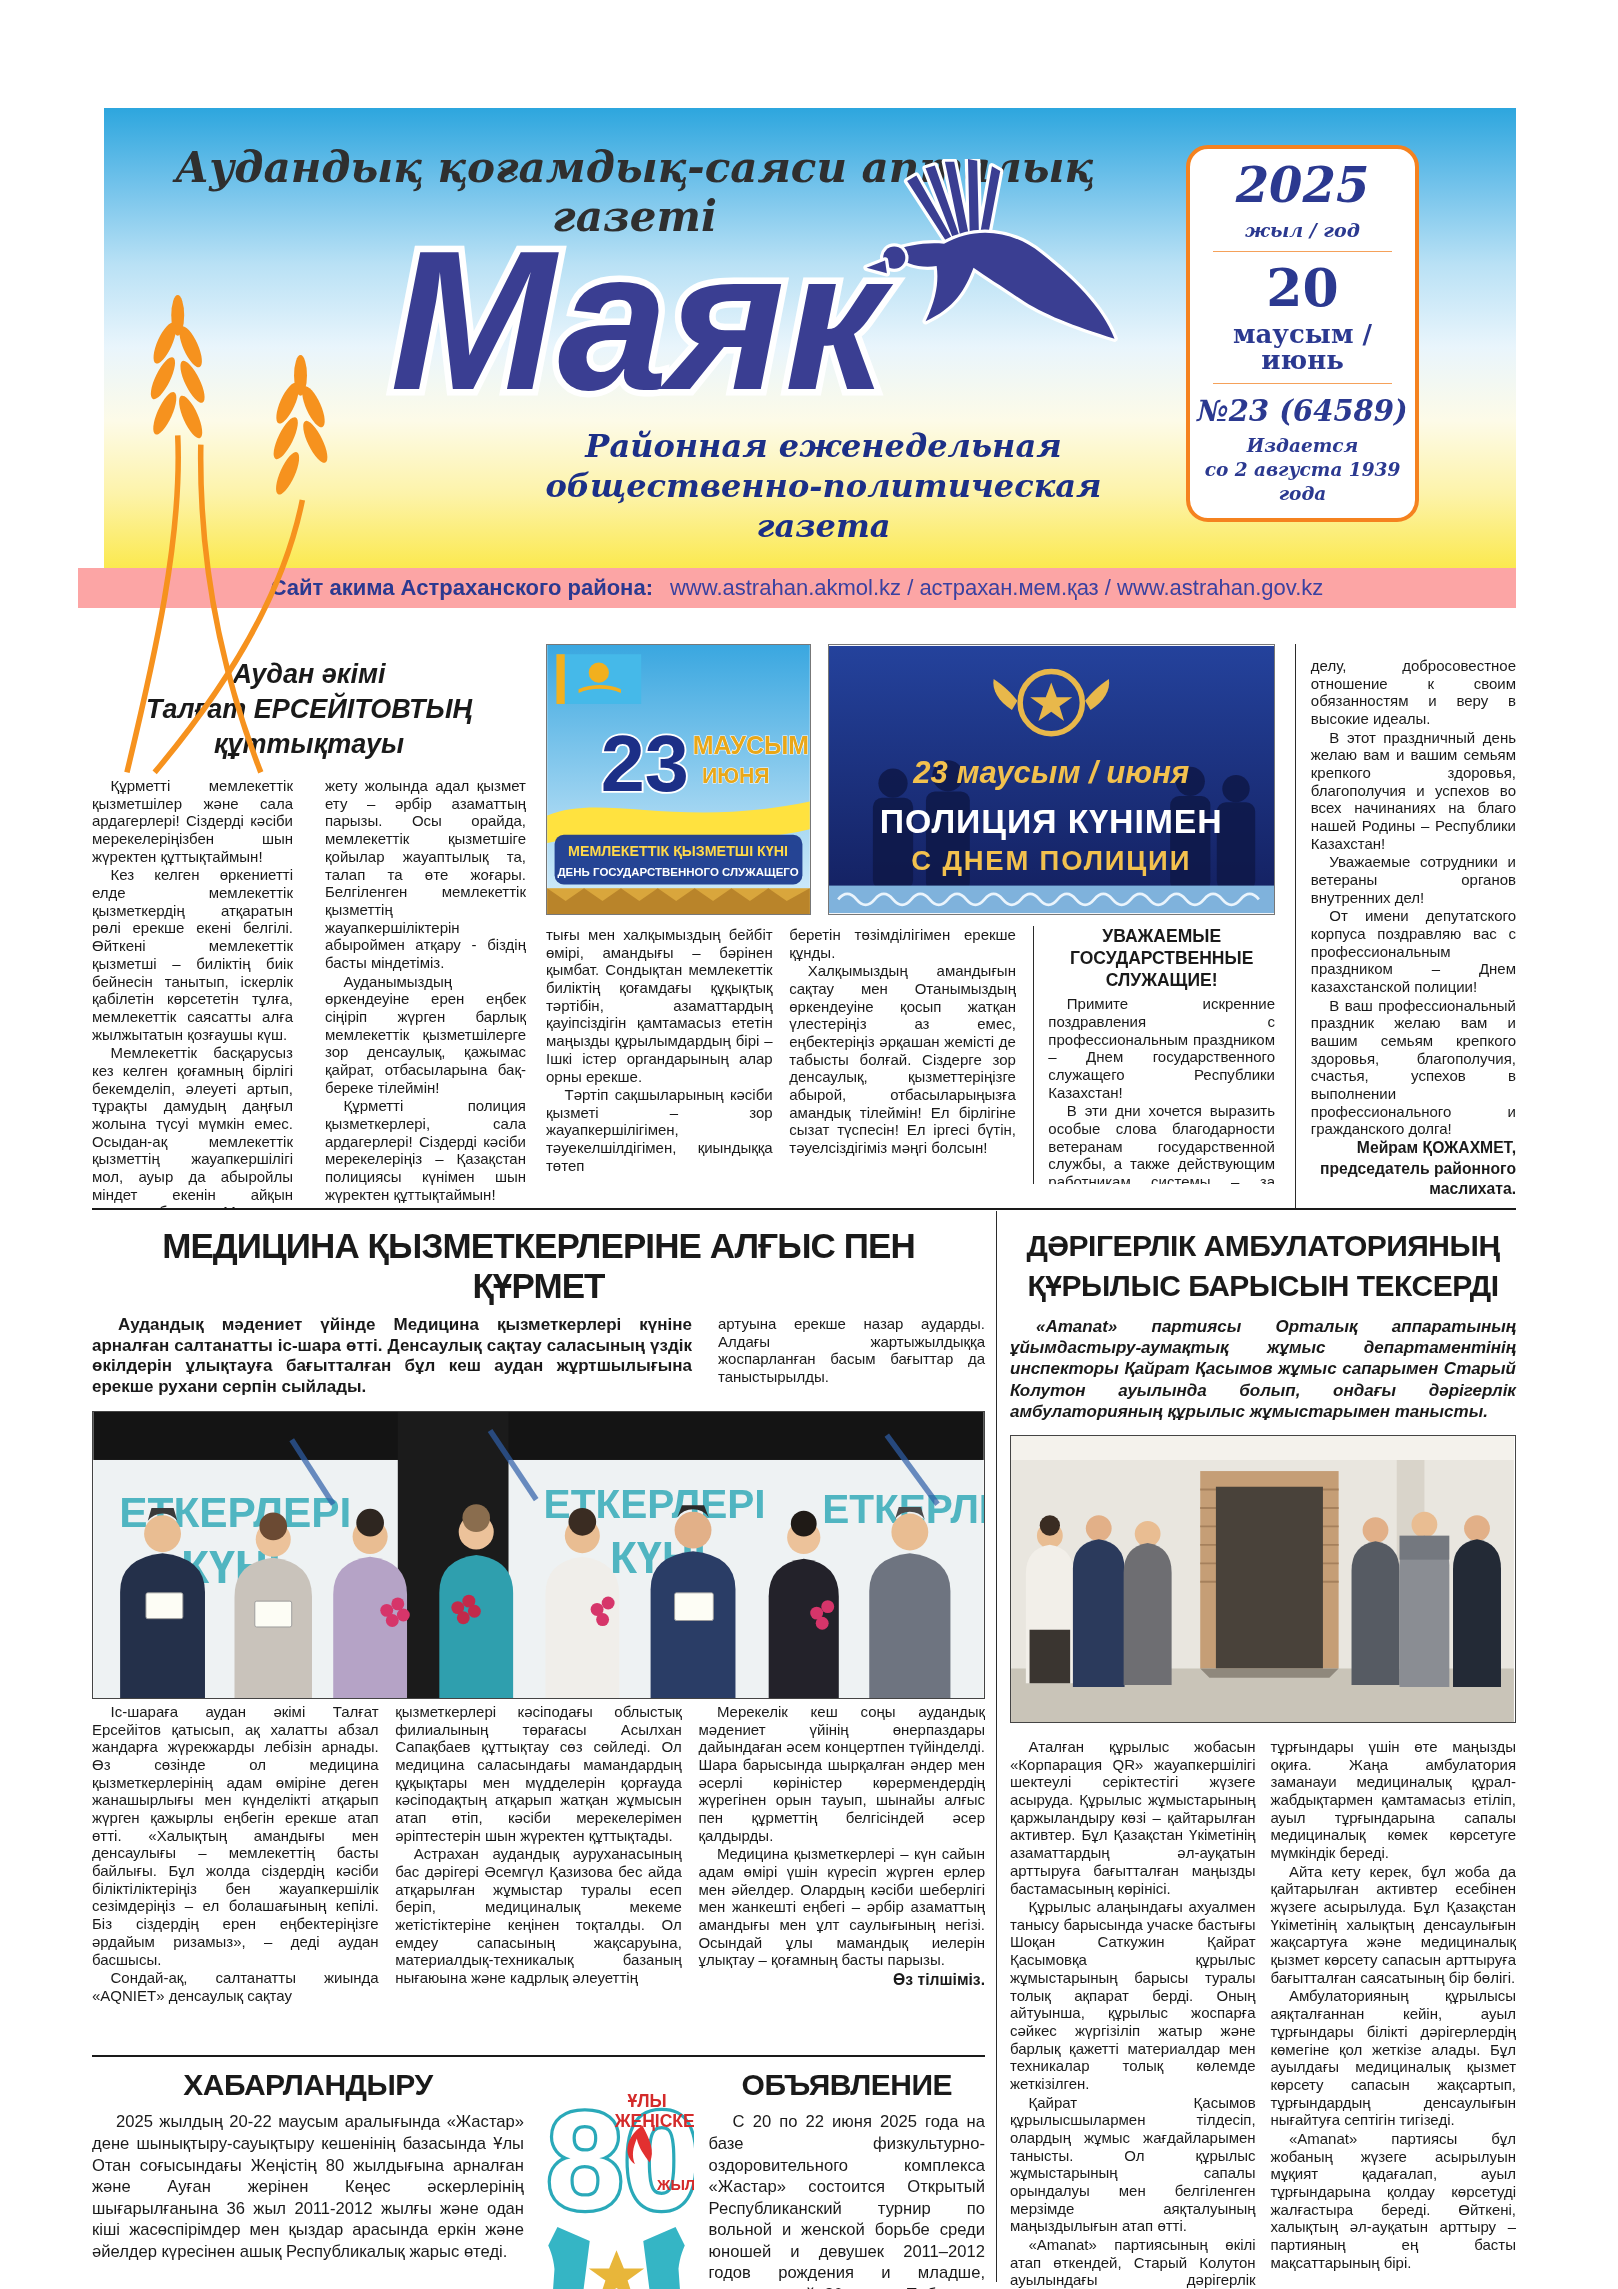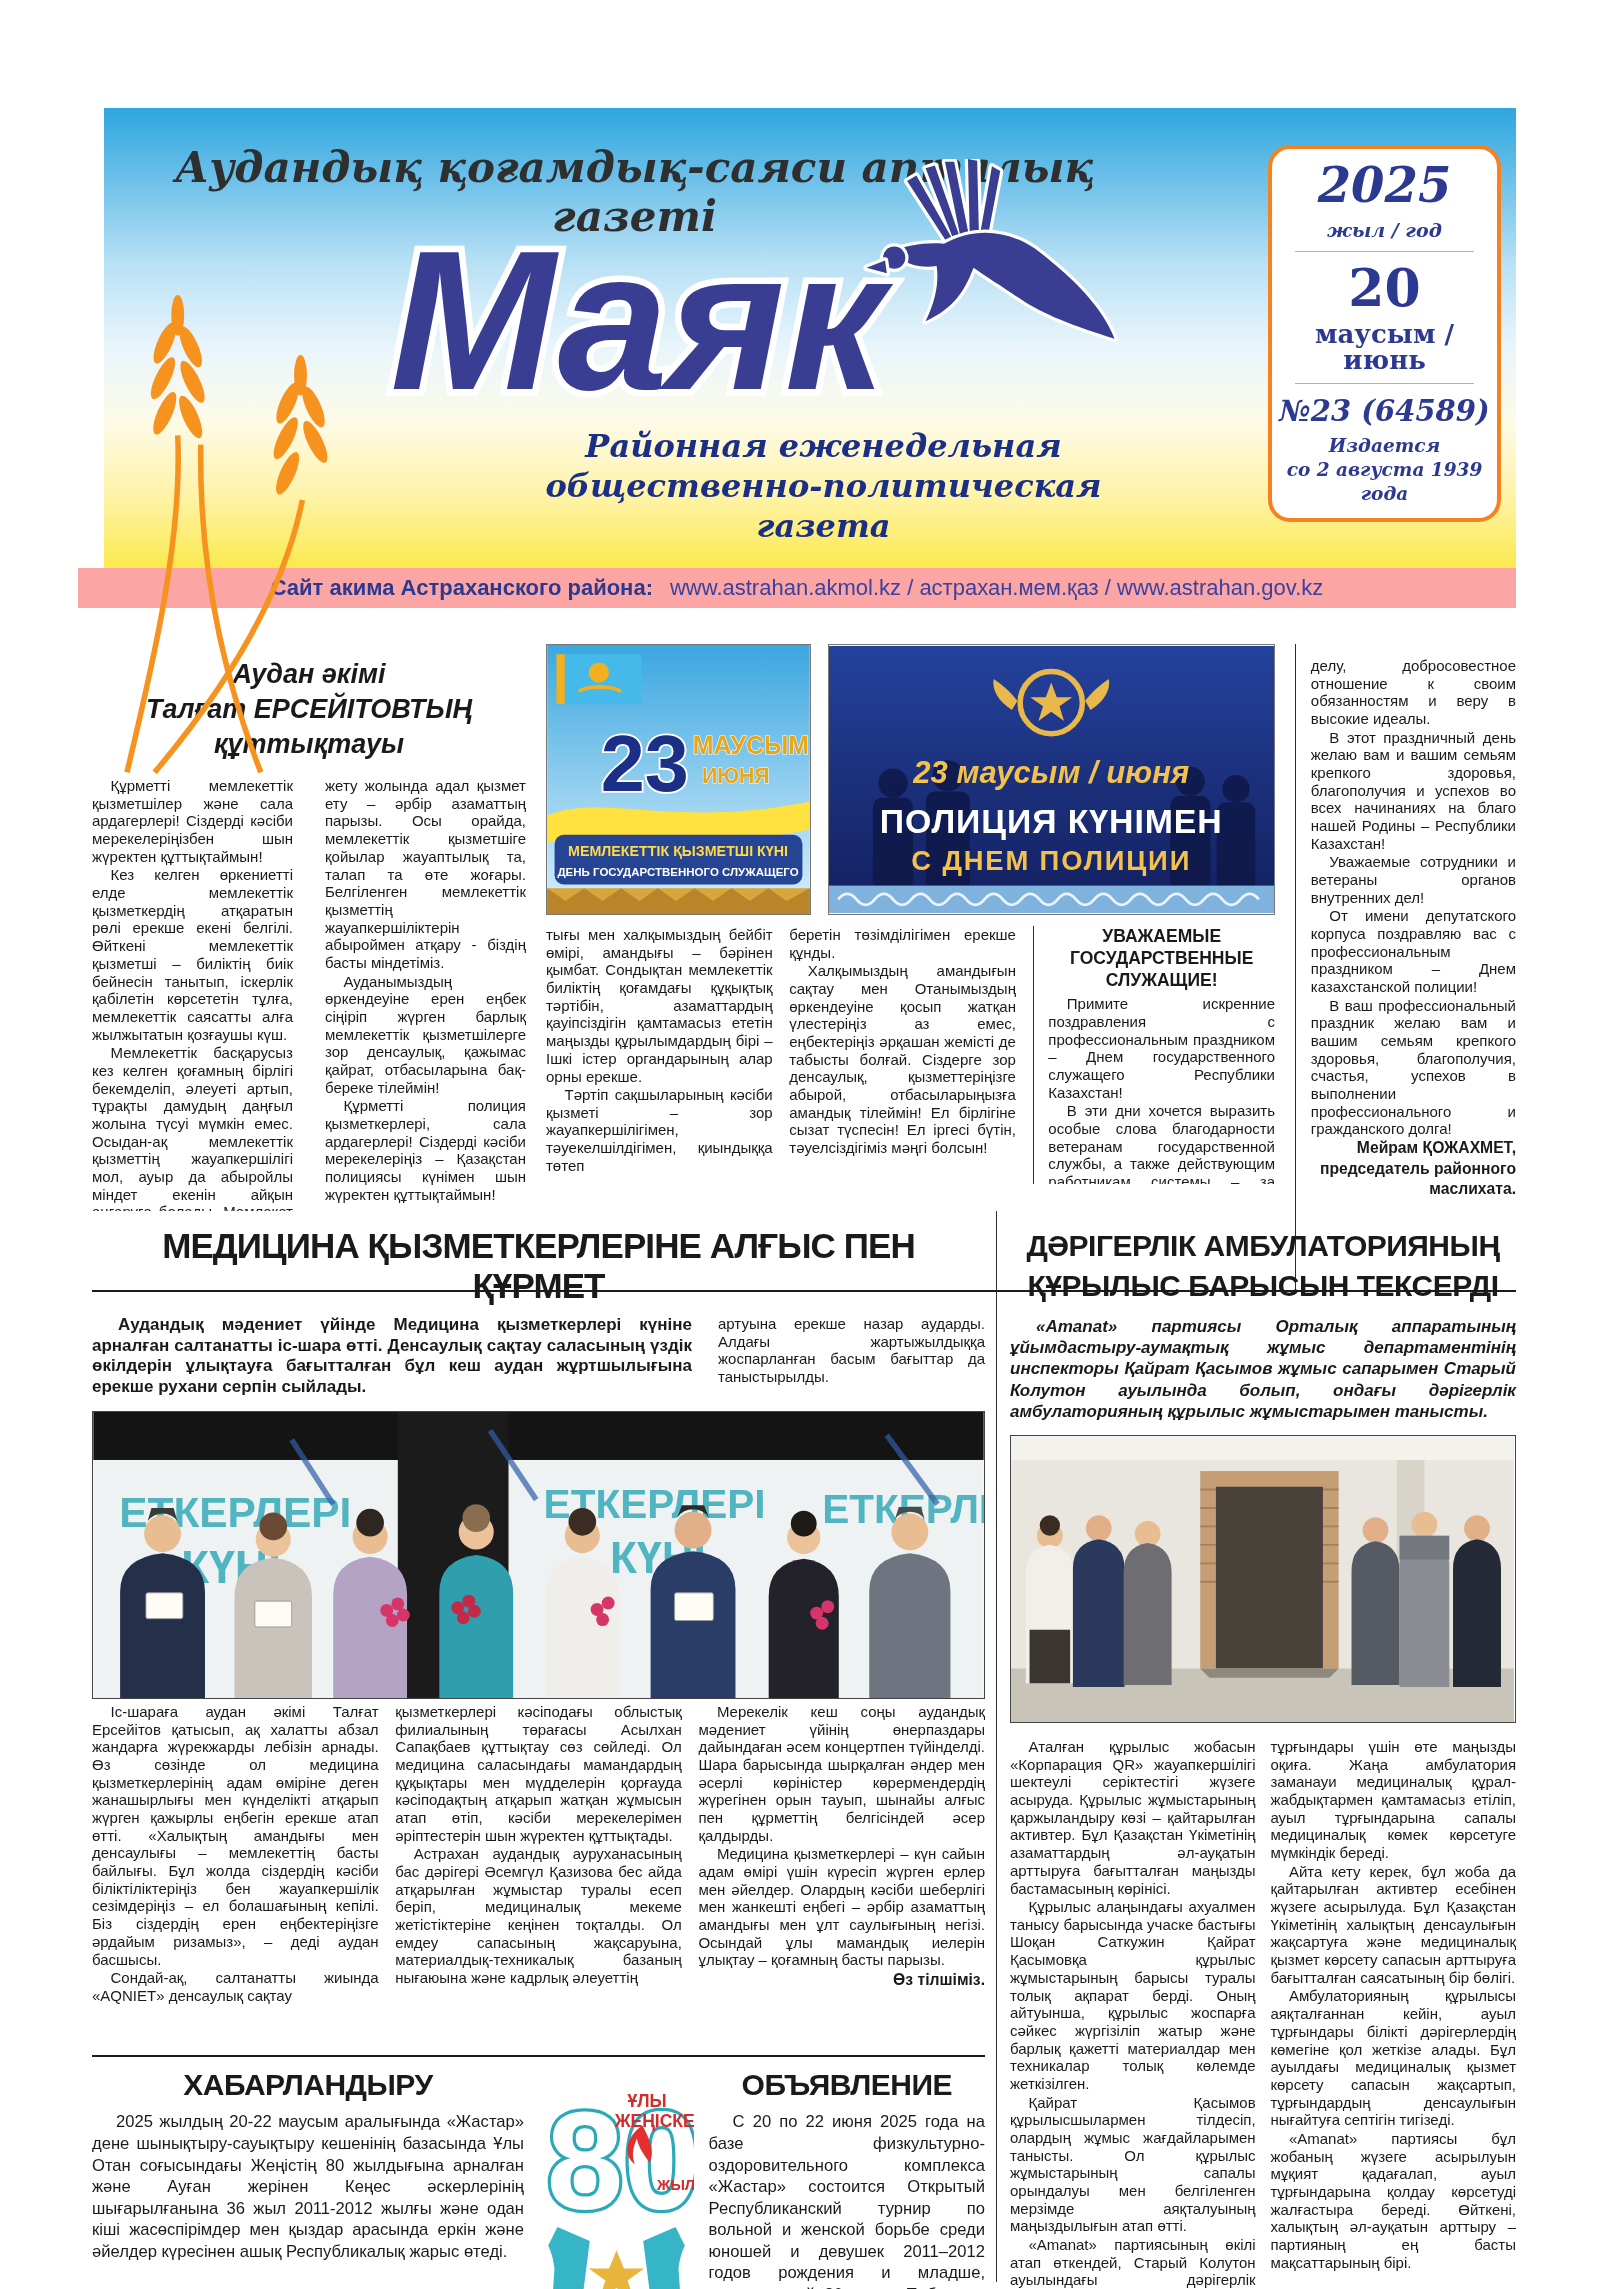--- a/index.html
+++ b/index.html
@@ -8,40 +8,40 @@
   
   .masthead{position:absolute;left:104px;top:108px;width:1412px;height:460px;
     background:linear-gradient(180deg,#2da6de 0%,#6fc1ea 16%,#b9e1f5 34%,#e9f5fc 52%,#fdfbe8 68%,#fdf3a9 84%,#fbe94f 100%);}
   .tagline{position:absolute;left:69px;top:35px;width:923px;text-align:center;
     font-family:"DejaVu Serif",serif;font-style:italic;font-weight:600;font-size:42px;color:#2f2f2f;}
   .logo-svg{position:absolute;left:258px;top:51px;}
   .eagle{position:absolute;left:729px;top:51px;}
   .subtitle{position:absolute;left:378px;top:318px;width:683px;text-align:center;
     font-family:"DejaVu Serif",serif;font-style:italic;font-weight:bold;font-size:32px;line-height:1.25;color:#1c2f87;}
   .wheat{position:absolute;left:-14px;top:152px;z-index:3;}
-  .infobox{position:absolute;left:1164px;top:37px;width:233px;height:377px;background:#fff;
+  .infobox{position:absolute;left:1082px;top:37px;width:233px;height:377px;background:#fff;
     border:4.6px solid #f5821f;border-radius:22px;text-align:center;color:#2b3990;
     font-family:"DejaVu Serif",serif;display:flex;flex-direction:column;justify-content:space-evenly;padding:5.5px 3.7px;box-sizing:border-box;}
   .ib-year{font-size:48px;font-weight:bold;font-style:italic;line-height:1;}
   .ib-ylabel{font-size:19px;font-weight:bold;font-style:italic;margin-top:4px;}
   .ib-rule{width:82%;border:none;border-top:1.8px solid #f5a15a;margin:3.7px auto;}
   .ib-day{font-size:52px;font-weight:bold;line-height:1;}
   .ib-dlabel{font-size:26px;font-weight:bold;line-height:1;}
   .ib-issue{font-size:29px;font-weight:bold;font-style:italic;}
   .ib-since{font-size:18.5px;font-weight:bold;font-style:italic;line-height:1.3;}
   .sitebar{position:absolute;left:78px;top:568px;width:1438px;height:40px;background:#fca5a5;
     display:flex;align-items:center;justify-content:center;gap:17px;z-index:2;}
   .sitebar .sb-label{color:#2b3990;font-weight:bold;font-size:22px;}
   .sitebar .sb-urls{color:#3a41a0;font-size:22px;}
   
   .col p{margin:0;font-size:15px;line-height:1.18;text-align:justify;text-indent:18.5px;}
   .col p.cont{text-indent:0;}
   .col p + p{margin-top:0.9px;}
   
-  .top-sec{position:absolute;left:92px;top:644px;width:1424px;height:648px;display:flex;gap:20px;
+  .top-sec{position:absolute;left:92px;top:644px;width:1424px;height:566px;display:flex;gap:20px;
     border-bottom:2.3px solid #1a1a1a;box-sizing:border-box;overflow:hidden;}
   .gA{width:434px;flex:none;}
   .g-title{margin:13px 0 14.8px 0;text-align:center;font-size:27px;font-style:italic;font-weight:bold;line-height:1.3;}
   .g-cols{display:flex;gap:32px;height:434px;overflow:hidden;}
   .g-cols .col{flex:1;}
   .gB{width:729px;flex:none;display:flex;flex-direction:column;}
   .posters{display:flex;gap:16.6px;height:269px;flex:none;}
   .g3{display:flex;gap:16.6px;margin-top:13px;height:258px;overflow:hidden;}
   .g3 .col{flex:1;}
   .g3 .rucol{border-left:1.4px solid #2b2b2b;padding-left:14.8px;}

